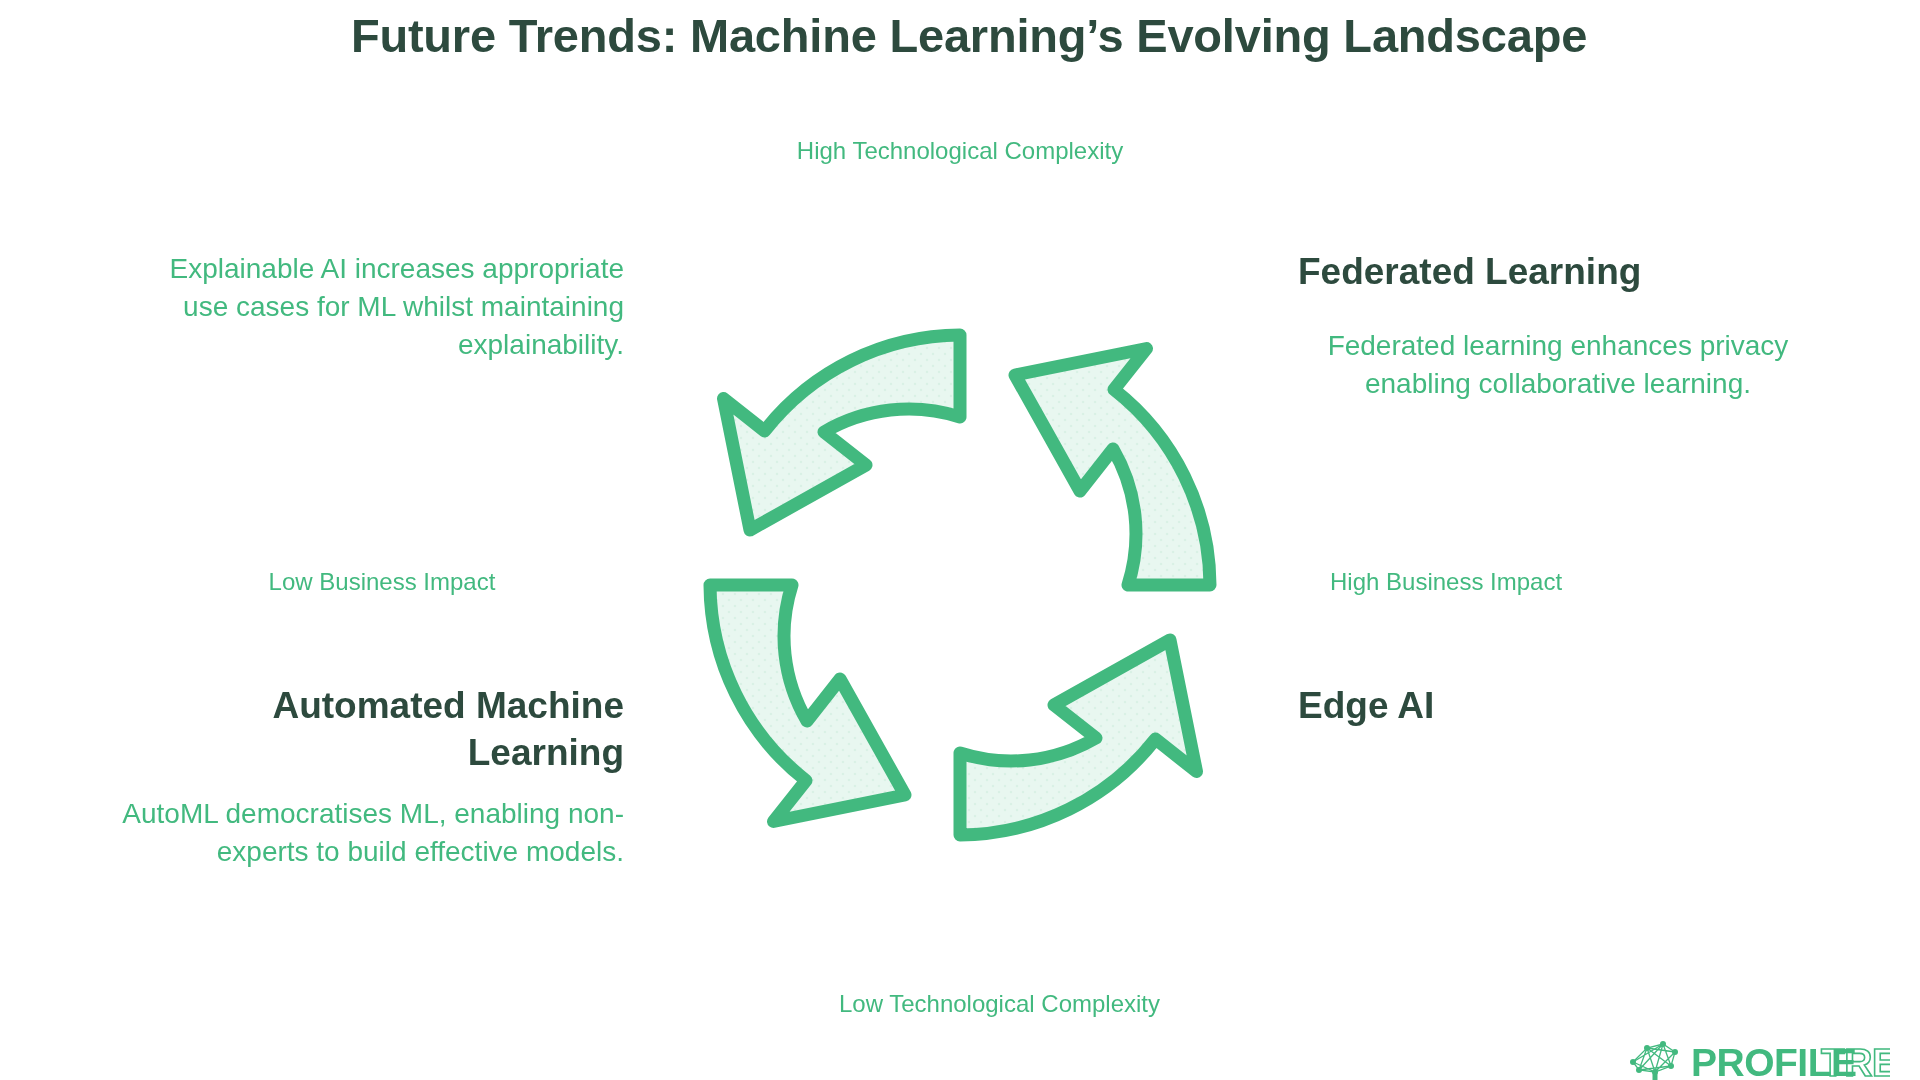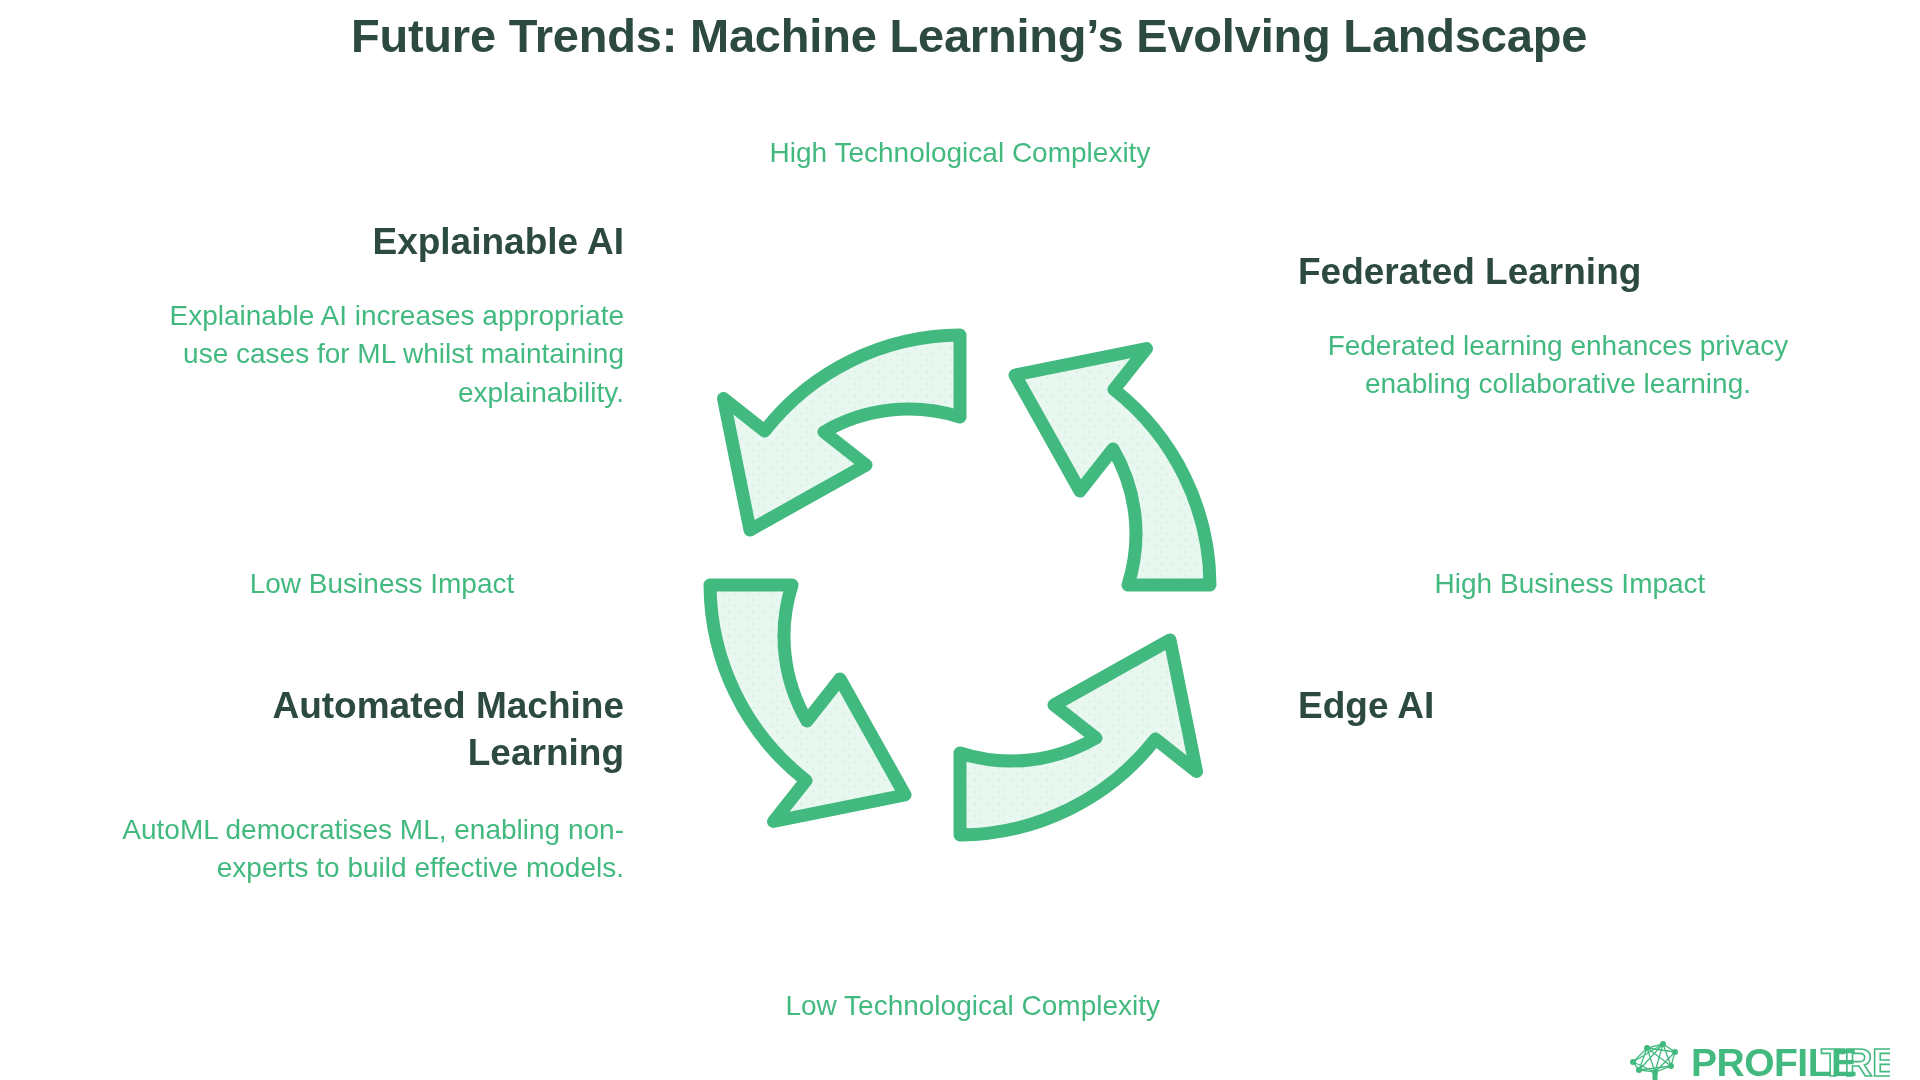--- a/index.html
+++ b/index.html
@@ -60,40 +60,40 @@
     top:  218px;
     width: 504px;
   }
   #quad-explainable-ai .quad-body { margin-top: 32px; }
 
   #quad-automated-ml {
     left: 120px;
     top:  682px;
     width: 504px;
   }
-  #quad-automated-ml .quad-body { margin-top: 34px; text-align: right; }
+  #quad-automated-ml .quad-body { margin-top: 18px; text-align: right; }
 
   #quad-federated-learning {
     left: 1298px;
     top:  248px;
     width: 520px;
   }
   #quad-federated-learning .quad-body { margin-top: 32px; }
 
   #quad-edge-ai {
     left: 1298px;
     top:  682px;
     width: 520px;
   }
   #quad-edge-ai .quad-body { margin-top: 34px; }
 
   
   .axis-label {
     position: absolute;
-    font-size: 28px;
+    font-size: 24px;
     color: #42b97f;
     line-height: 1.3;
   }
   #axis-top {
     left: 760px;
     top: 135px;
     width: 400px;
     text-align: center;
   }
   #axis-bottom {
@@ -106,21 +106,21 @@
   #axis-left {
     left: 130px;
     top: 566px;
     width: 504px;
     text-align: center;
   }
   #axis-right {
     left: 1330px;
     top: 566px;
     width: 480px;
-    text-align: center;
+    text-align: left;
   }
 
   
   #cycle-diagram {
     position: absolute;
     left: 660px;
     top: 285px;
     width: 600px;
     height: 600px;
   }
@@ -206,21 +206,20 @@
 
 <div class="axis-label" id="axis-top" style="color: rgb(66, 185, 127);">High Technological Complexity</div>
 
 <div class="axis-label" id="axis-bottom" style="color: rgb(66, 185, 127);">Low Technological Complexity</div>
 
 <div class="axis-label" id="axis-left" style="color: rgb(66, 185, 127);">Low Business Impact</div>
 
 <div class="axis-label" id="axis-right" style="color: rgb(66, 185, 127);">High Business Impact</div>
 
 <div class="quad left" id="quad-explainable-ai">
-  <p class="quad-heading" style="color: rgb(45, 74, 62);">Explainable AI</p>
   <p class="quad-body" style="color: rgb(66, 185, 127);">Explainable AI increases appropriate use cases for ML whilst maintaining explainability.</p>
 </div>
 
 <div class="quad right" id="quad-federated-learning">
   <p class="quad-heading" style="color: rgb(45, 74, 62);">Federated Learning</p>
   <p class="quad-body" style="color: rgb(66, 185, 127); text-align: center;">Federated learning enhances privacy enabling collaborative learning.</p>
 </div>
 
 <div class="quad left" id="quad-automated-ml">
   <p class="quad-heading" style="color: rgb(45, 74, 62);">Automated Machine Learning</p>

